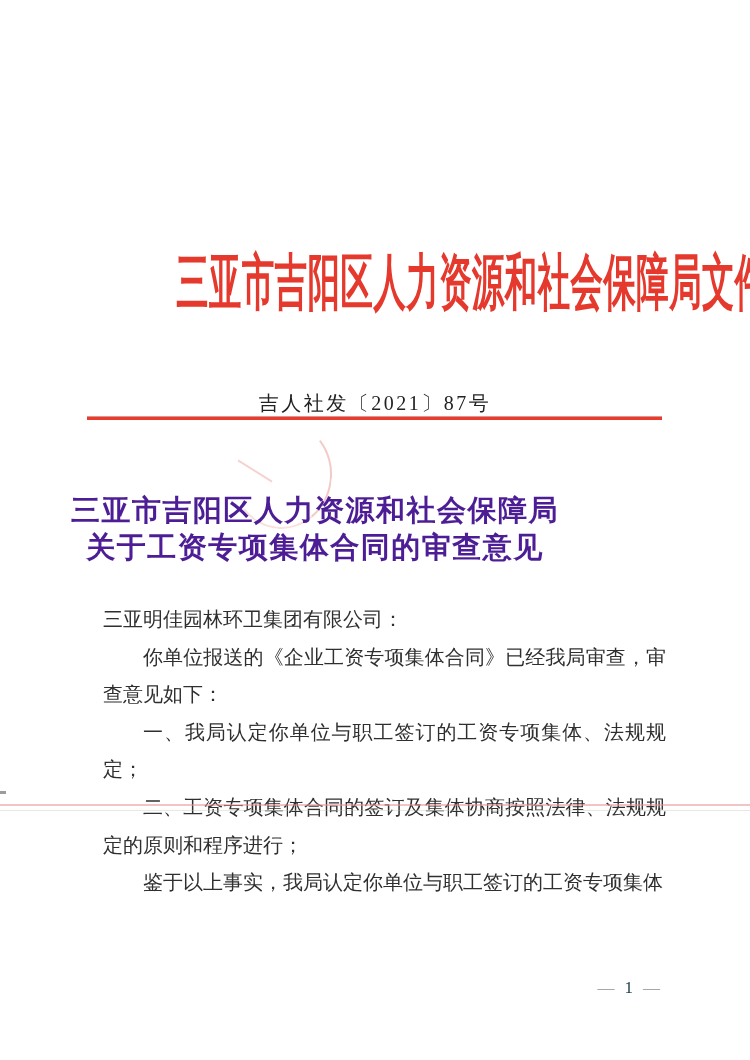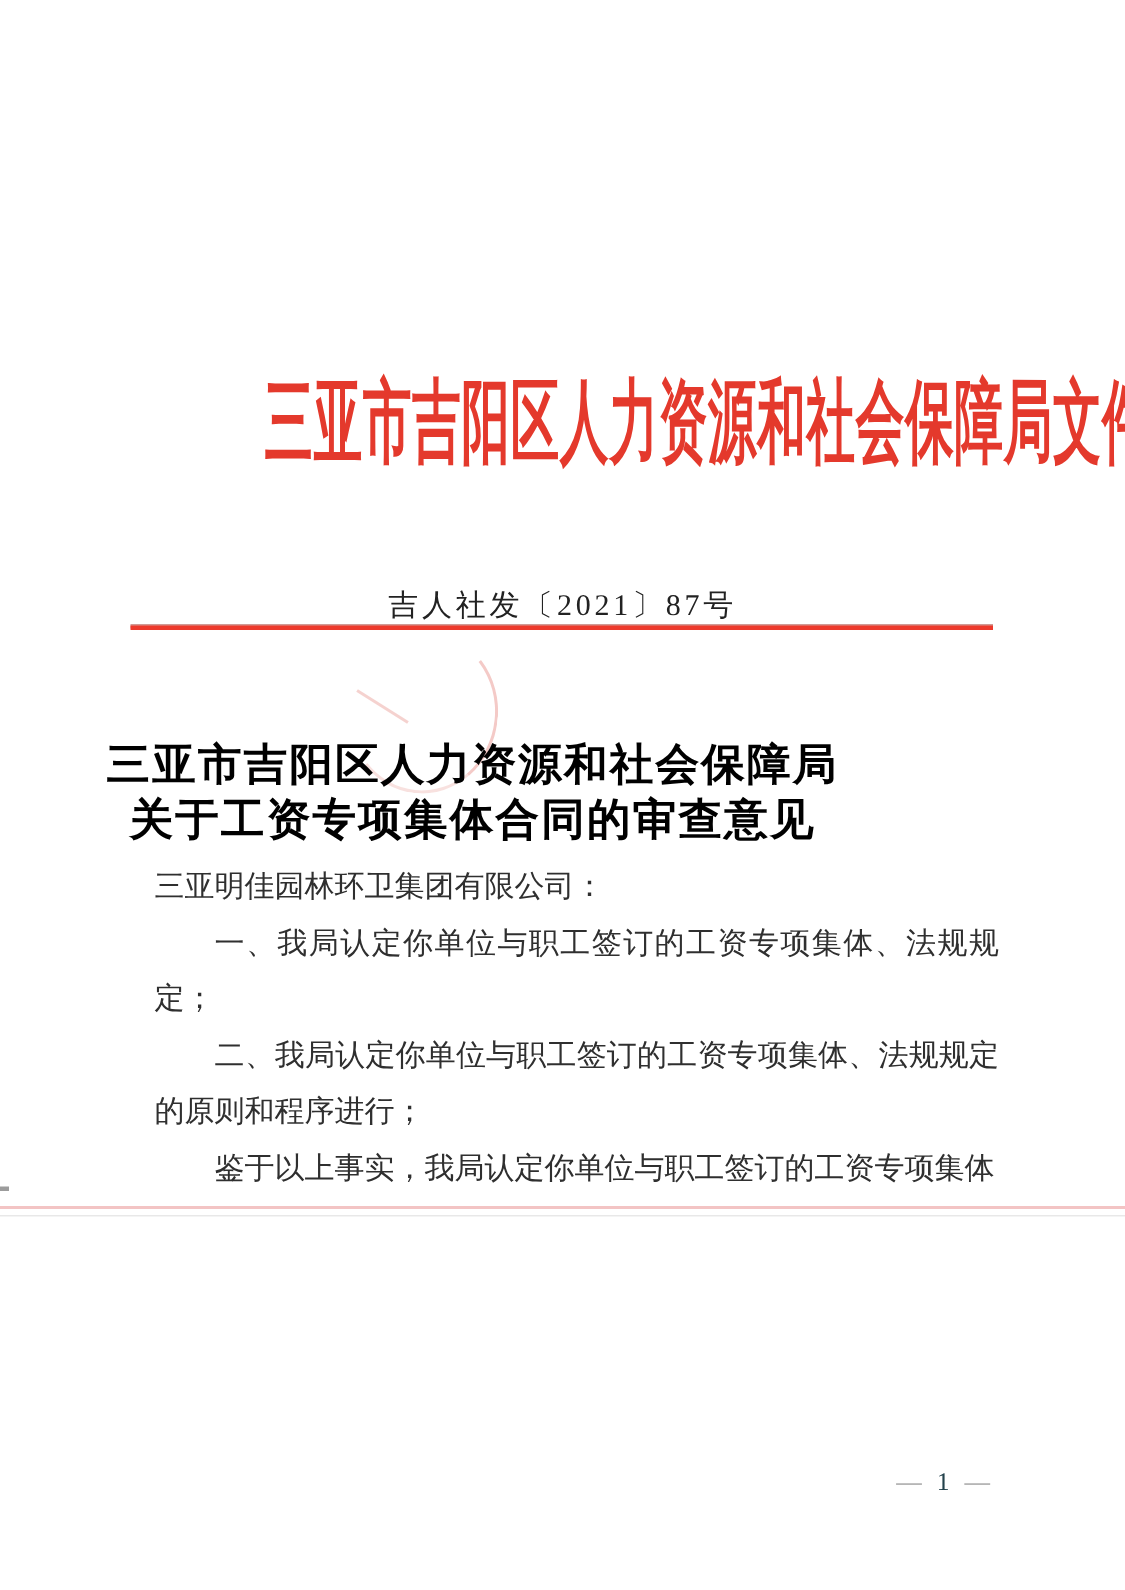--- a/index.html
+++ b/index.html
@@ -51,24 +51,24 @@
     position:absolute;left:235px;top:470px;
     width:40px;height:2px;
     background:rgba(219,92,82,0.28);
     transform:rotate(32deg);
   }
   .doc-title{
     position:absolute;top:492px;left:0;width:630px;
     text-align:center;
     font-size:29px;font-weight:bold;line-height:37px;
     letter-spacing:1.5px;
-    color:#000000;
+    color:#4c1d95;
   }
   .body-text{
-    position:absolute;top:573px;left:103px;
+    position:absolute;top:601px;left:103px;
     width:563px;
     font-size:20px;line-height:37.6px;
     text-align:justify;
     color:var(--body-text,#2f2f2f);
   }
   .body-text p{margin:0;padding:0;}
   .body-text p.indent{text-indent:40px;}
   .artifact-line{
     position:absolute;top:804px;left:0;
     width:750px;height:2px;
@@ -110,22 +110,23 @@
   <div class="seal-arc"></div>
   <div class="seal-diag"></div>
 
   <div class="doc-title">
     <div>三亚市吉阳区人力资源和社会保障局</div>
     <div>关于工资专项集体合同的审查意见</div>
   </div>
 
   <div class="body-text">
     <p>三亚明佳园林环卫集团有限公司：</p>
+    <p class="indent">你单位报送的《企业工资专项集体合同》已经我局审查，审查意见如下：</p>
     <p class="indent">一、我局认定你单位与职工签订的工资专项集体、法规规定；</p>
-    <p class="indent">二、我局认定你单位与职工签订的工资专项集体、法规规定的原则和程序进行；</p>
+    <p class="indent">二、工资专项集体合同的签订及集体协商按照法律、法规规定的原则和程序进行；</p>
     <p class="indent">鉴于以上事实，我局认定你单位与职工签订的工资专项集体</p>
   </div>
 
   <div class="artifact-line"></div>
   <div class="artifact-line2"></div>
   <div class="edge-mark"></div>
 
   <div class="page-number">
     <span class="inner">
       <span class="dash">—</span><span class="num">1</span><span class="dash">—</span>

